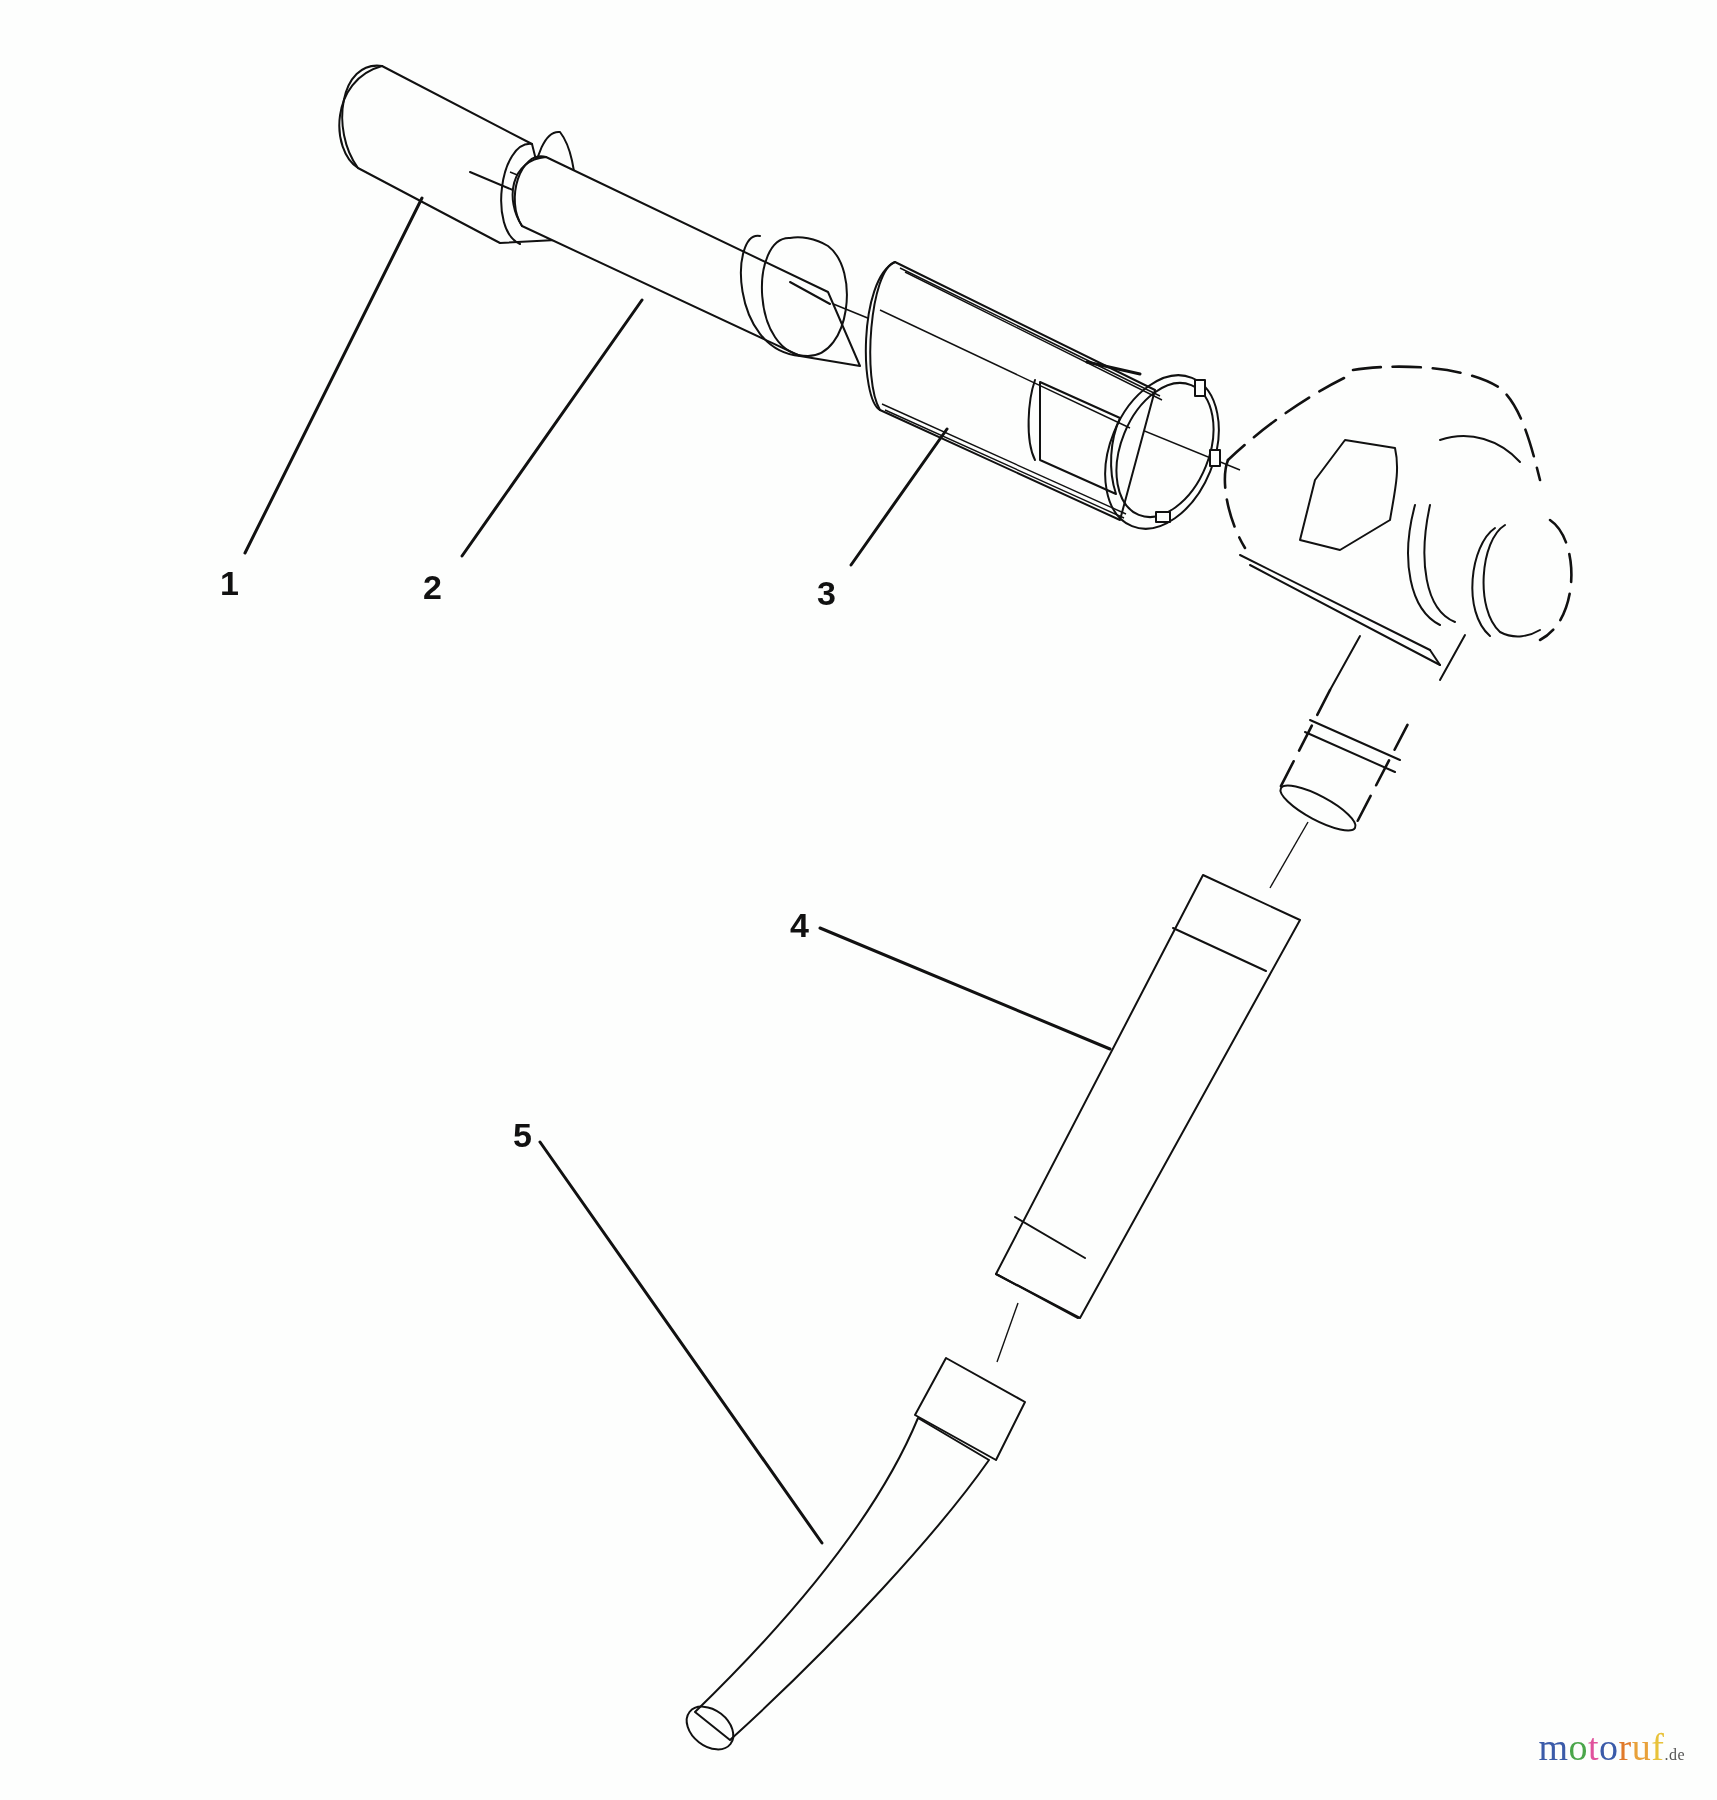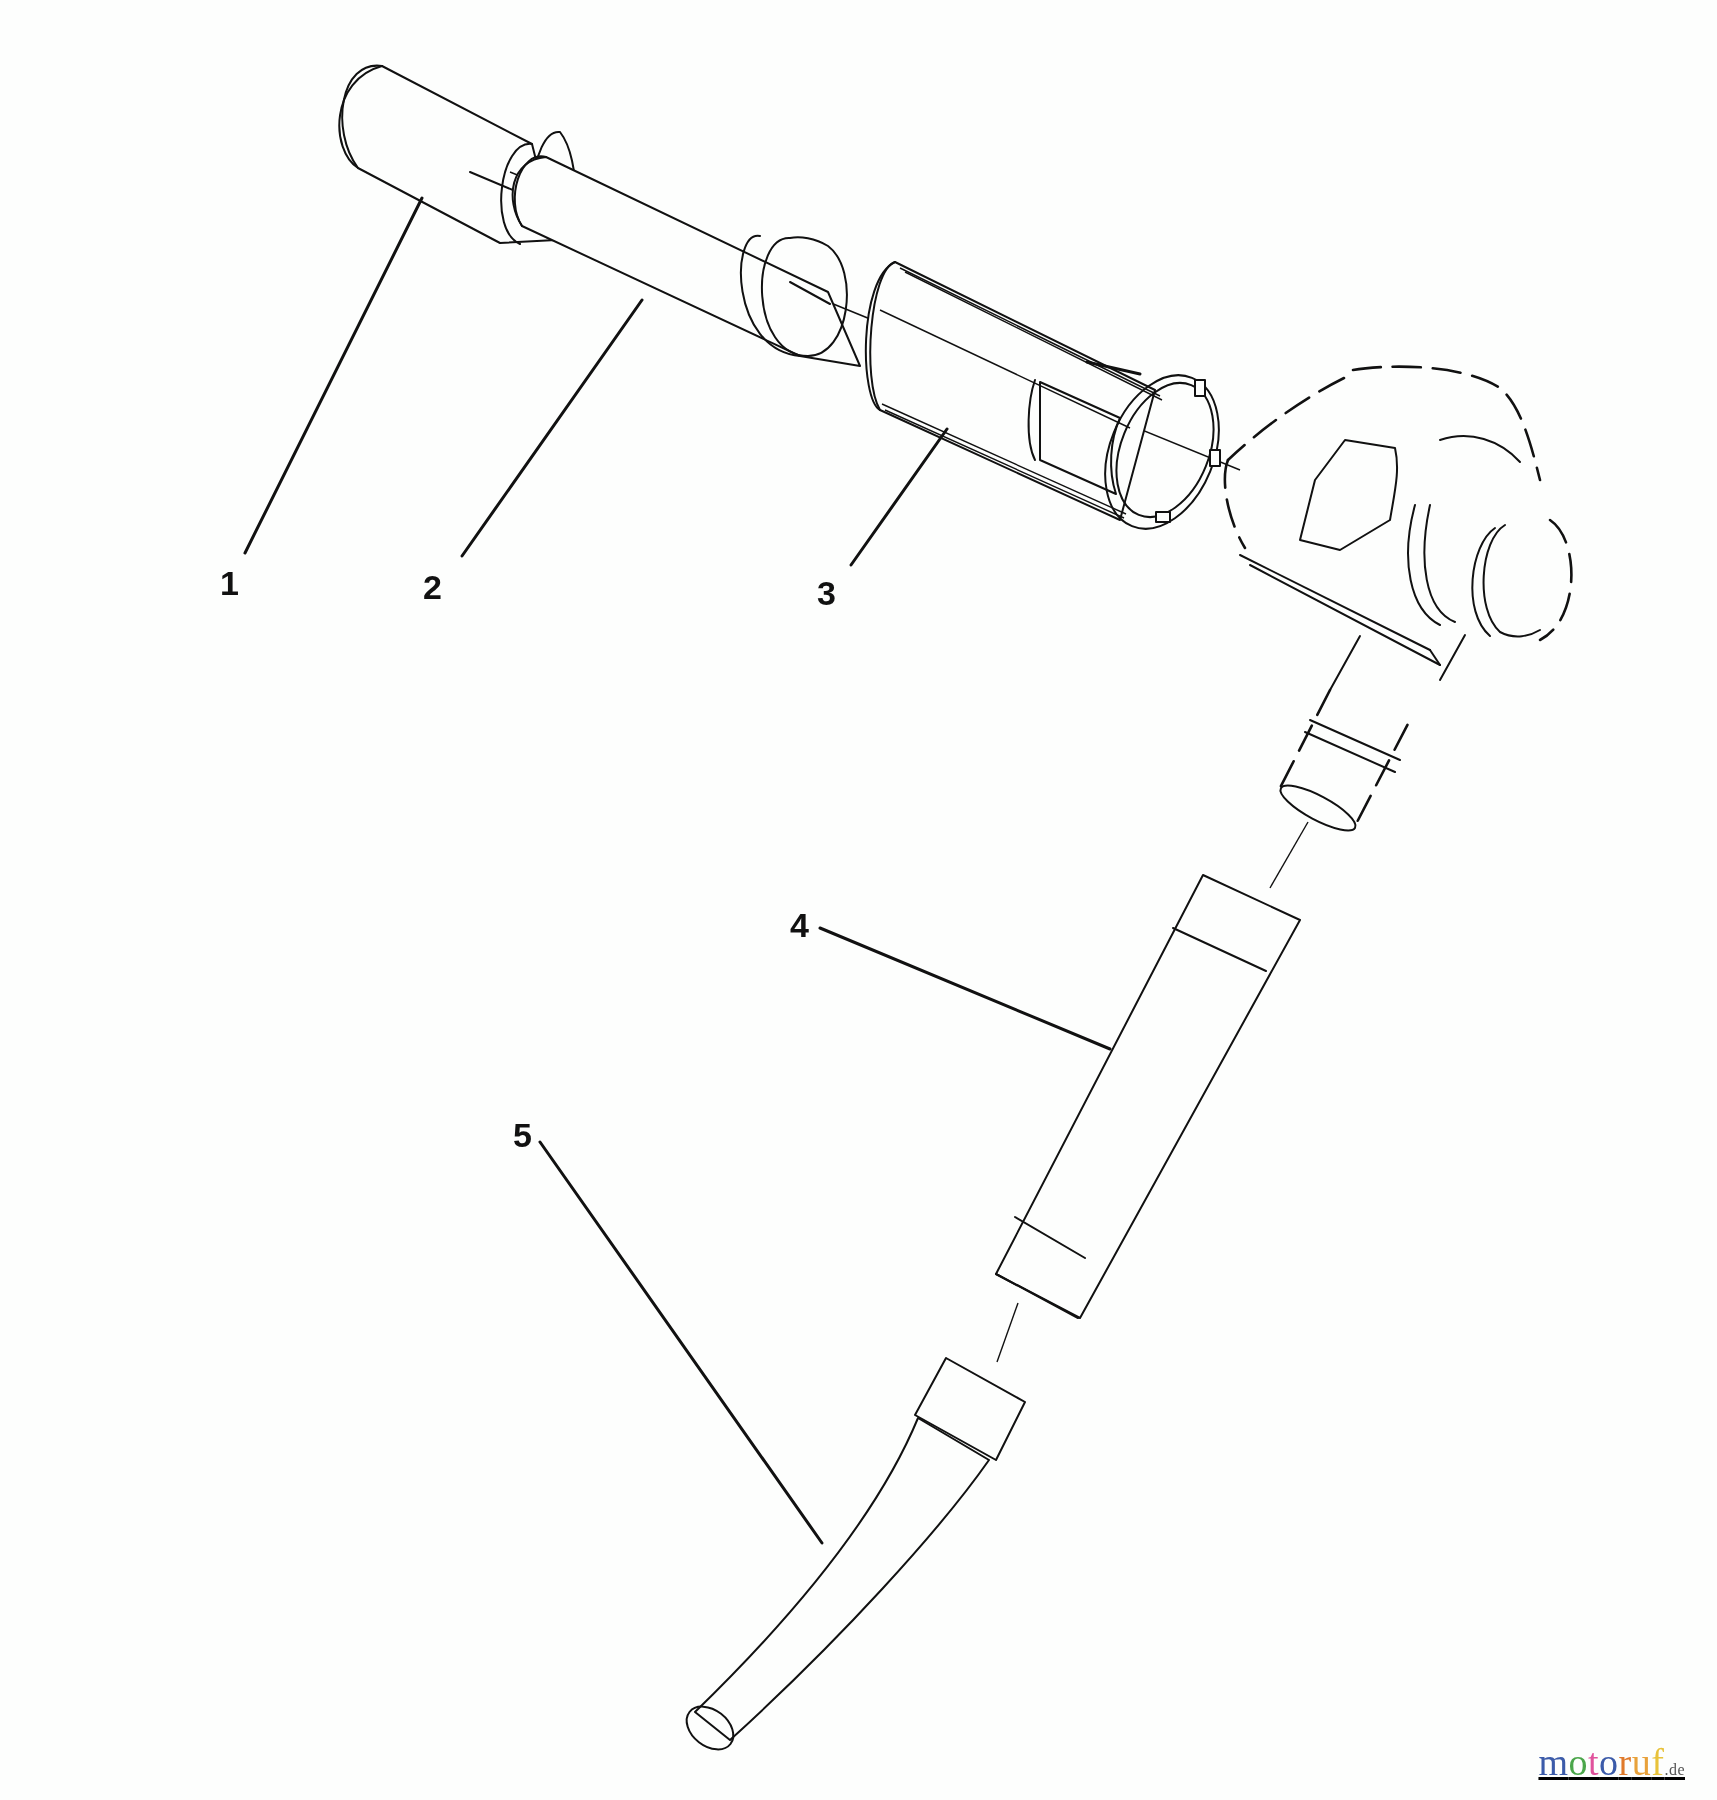--- a/index.html
+++ b/index.html
@@ -8,22 +8,22 @@
   .ln { fill: none; stroke: #111; stroke-width: 2; stroke-linecap: round; stroke-linejoin: round; }
   .thin { fill: none; stroke: #111; stroke-width: 1.4; }
   .leader { fill: none; stroke: #111; stroke-width: 3; stroke-linecap: round; }
   .dash { fill: none; stroke: #111; stroke-width: 2.6; stroke-dasharray: 28 12; stroke-linecap: round; }
   .part-fill { fill: #fdfefd; }
   .callout {
     position: absolute; font-family: "Liberation Sans", sans-serif; font-weight: bold;
     font-size: 34px; color: #111; line-height: 1;
   }
   .watermark {
-    position: absolute; right: 32px; bottom: 16px;
-    font-family: "Liberation Serif", "DejaVu Serif", serif; font-size: 38px; letter-spacing: 0.5px; text-decoration: underline;
+    position: absolute; right: 32px; bottom: 31px;
+    font-family: "Liberation Serif", "DejaVu Serif", serif; font-size: 38px; letter-spacing: 0.5px;
   }
   .watermark .tld { font-size: 16px; color: #555; }
 </style>
 </head>
 <body>
 
 <svg id="diagram" viewBox="0 0 1717 1800" xmlns="http://www.w3.org/2000/svg">
 
   <g>
     <path class="ln part-fill" d="M382,66 L532,144 L556,240 L500,243 L358,168 C330,150 330,80 382,66 Z"></path>

